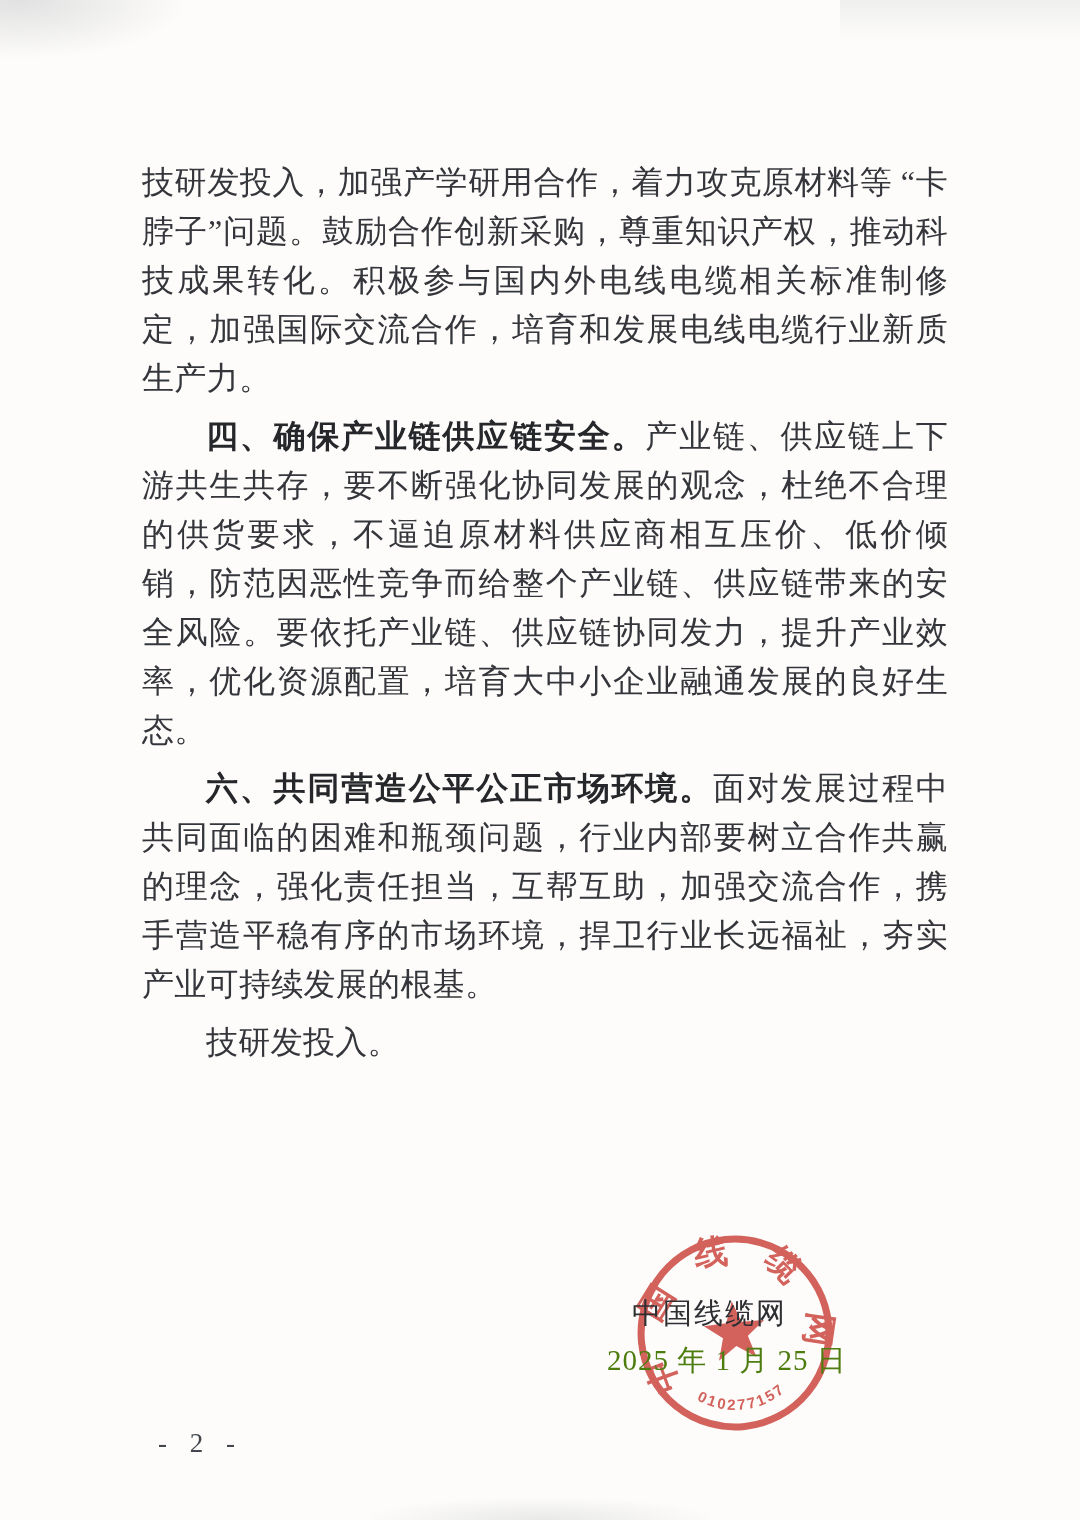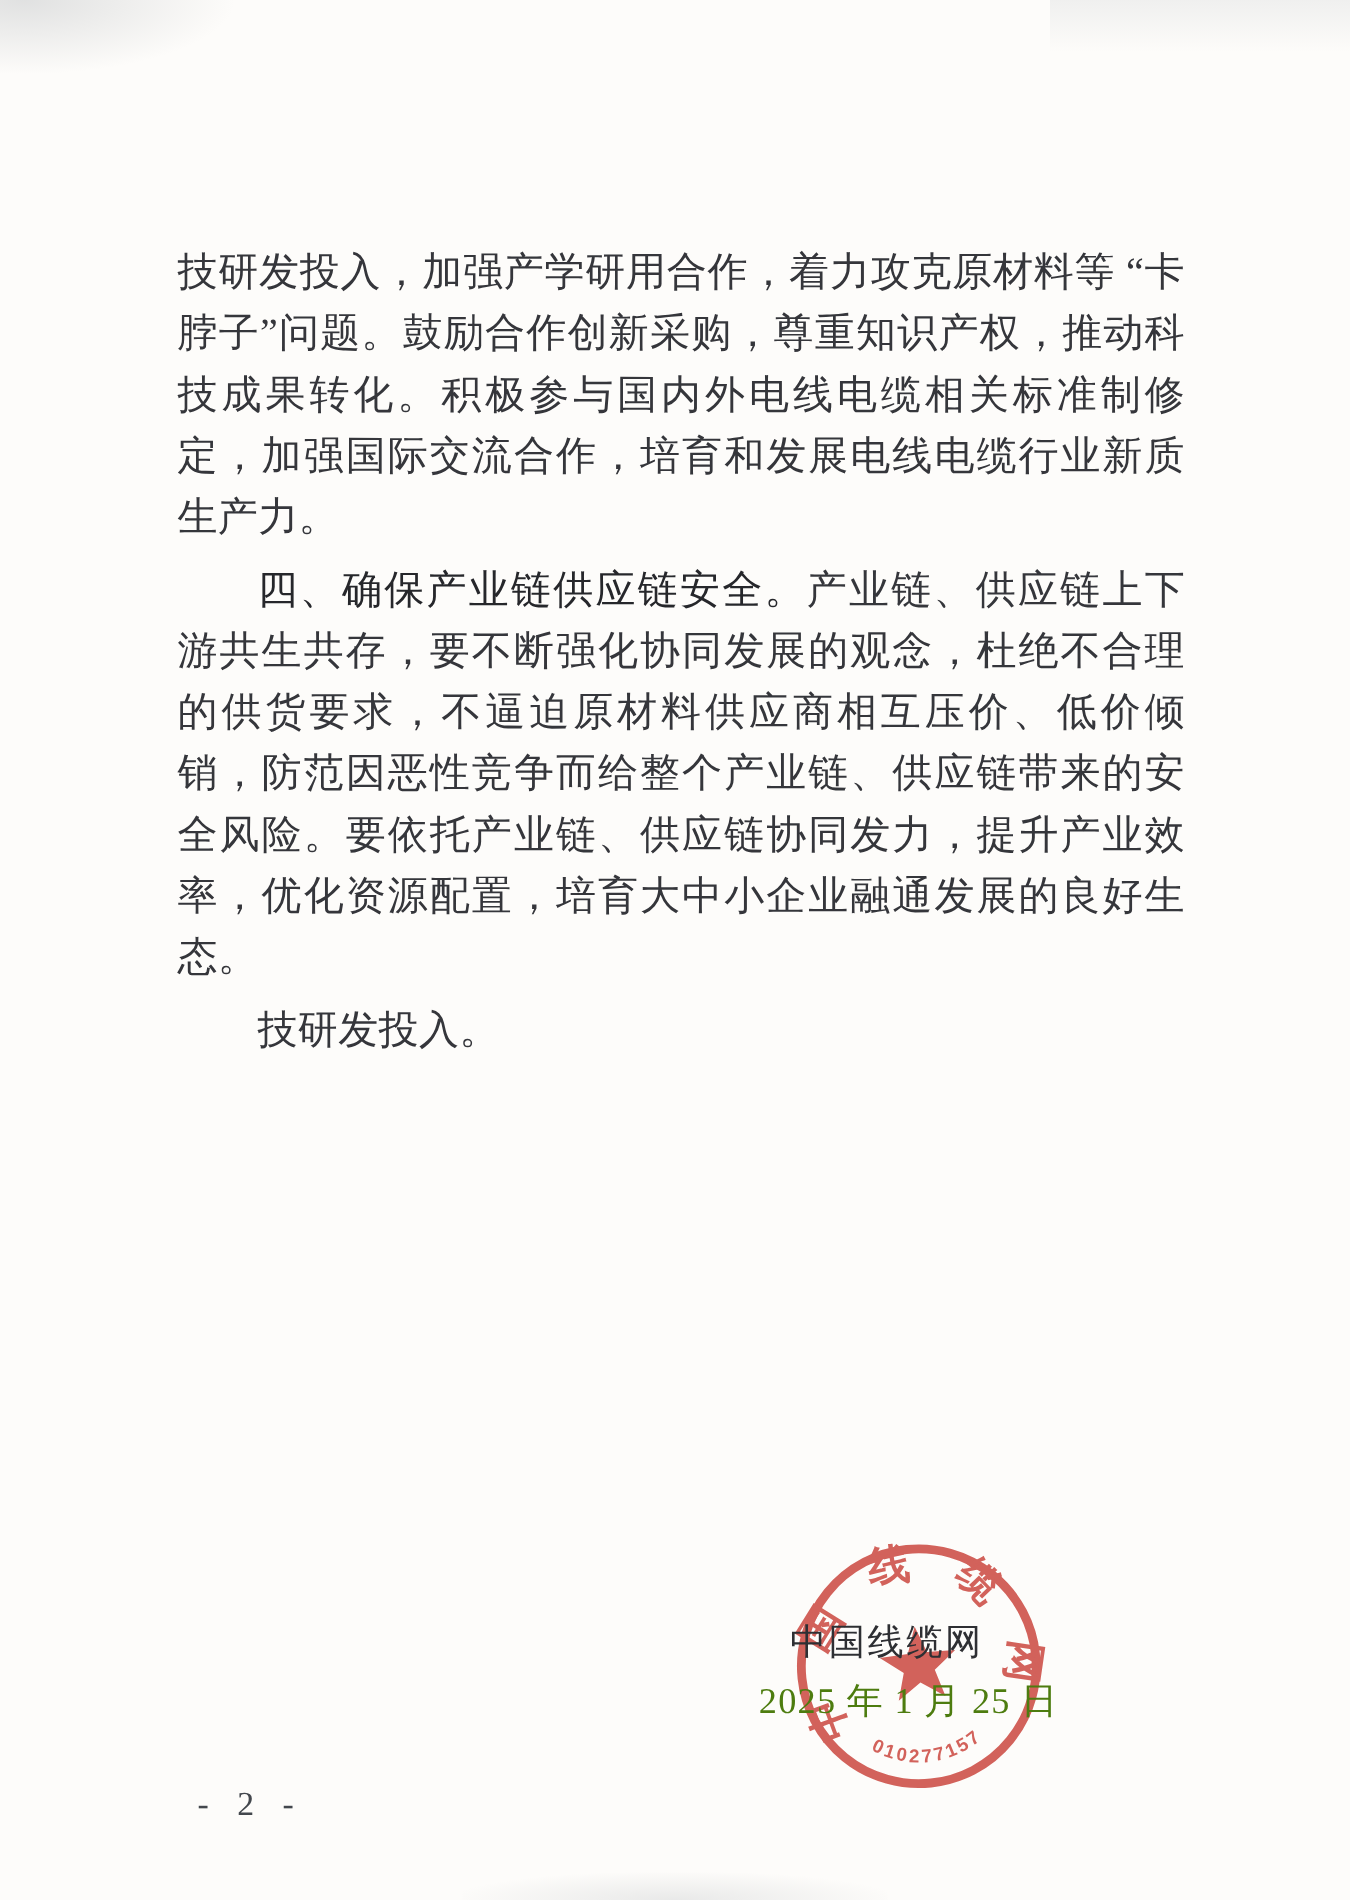--- a/index.html
+++ b/index.html
@@ -31,22 +31,22 @@
     left: 142px;
     top: 158px;
     width: 806px;
     font-size: 32px;
     line-height: 49px;
     letter-spacing: 0.3px;
     color: #35363b;
     text-align: justify;
   }
   .para { margin: 0 0 9px 0; text-indent: 2em; }
-  .para.no-indent { text-indent: 0; margin-top: 35px; }
-  .para .lead { font-weight: normal; color: #26272b; }
+  .para.no-indent { text-indent: 0; }
+  .para .lead { font-weight: bold; color: #26272b; }
   .org-line {
     position: absolute;
     left: 632px; top: 1294px;
     font-size: 29px; letter-spacing: 2px;
     color: #2e2f33;
     z-index: 3;
   }
   .date-line {
     position: absolute;
     left: 607px; top: 1341px;
@@ -88,20 +88,21 @@
 
 <div class="page">
 
   <div class="smudge smudge-tl"></div>
   <div class="smudge smudge-tr"></div>
   <div class="smudge smudge-bc"></div>
 
   <div class="content">
     <p class="para no-indent"><span>技研发投入，加强产学研用合作，着力攻克原材料等 “卡脖子”问题。鼓励合作创新采购，尊重知识产权，推动科技成果转化。积极参与国内外电线电缆相关标准制修定，加强国际交流合作，培育和发展电线电缆行业新质生产力。</span></p>
     <p class="para"><span class="lead">四、确保产业链供应链安全。</span><span>产业链、供应链上下游共生共存，要不断强化协同发展的观念，杜绝不合理的供货要求，不逼迫原材料供应商相互压价、低价倾销，防范因恶性竞争而给整个产业链、供应链带来的安全风险。要依托产业链、供应链协同发力，提升产业效率，优化资源配置，培育大中小企业融通发展的良好生态。</span></p>
+    <p class="para"><span class="lead">六、共同营造公平公正市场环境。</span><span>面对发展过程中共同面临的困难和瓶颈问题，行业内部要树立合作共赢的理念，强化责任担当，互帮互助，加强交流合作，携手营造平稳有序的市场环境，捍卫行业长远福祉，夯实产业可持续发展的根基。</span></p>
     <p class="para"><span>技研发投入。</span></p>
   </div>
 
   <div class="seal">
     <svg viewBox="-115 -115 230 230" xmlns="http://www.w3.org/2000/svg">
       <defs>
         <path id="arcTop" d="M -58.2 48.9 A 76 76 0 1 1 58.2 48.9" fill="none"></path>
         <path id="arcBottom" d="M -48.2 66.3 A 82 82 0 0 0 48.2 66.3" fill="none"></path>
       </defs>
       <circle r="100" fill="none" stroke-width="7.5" stroke="#cb4840"></circle>

